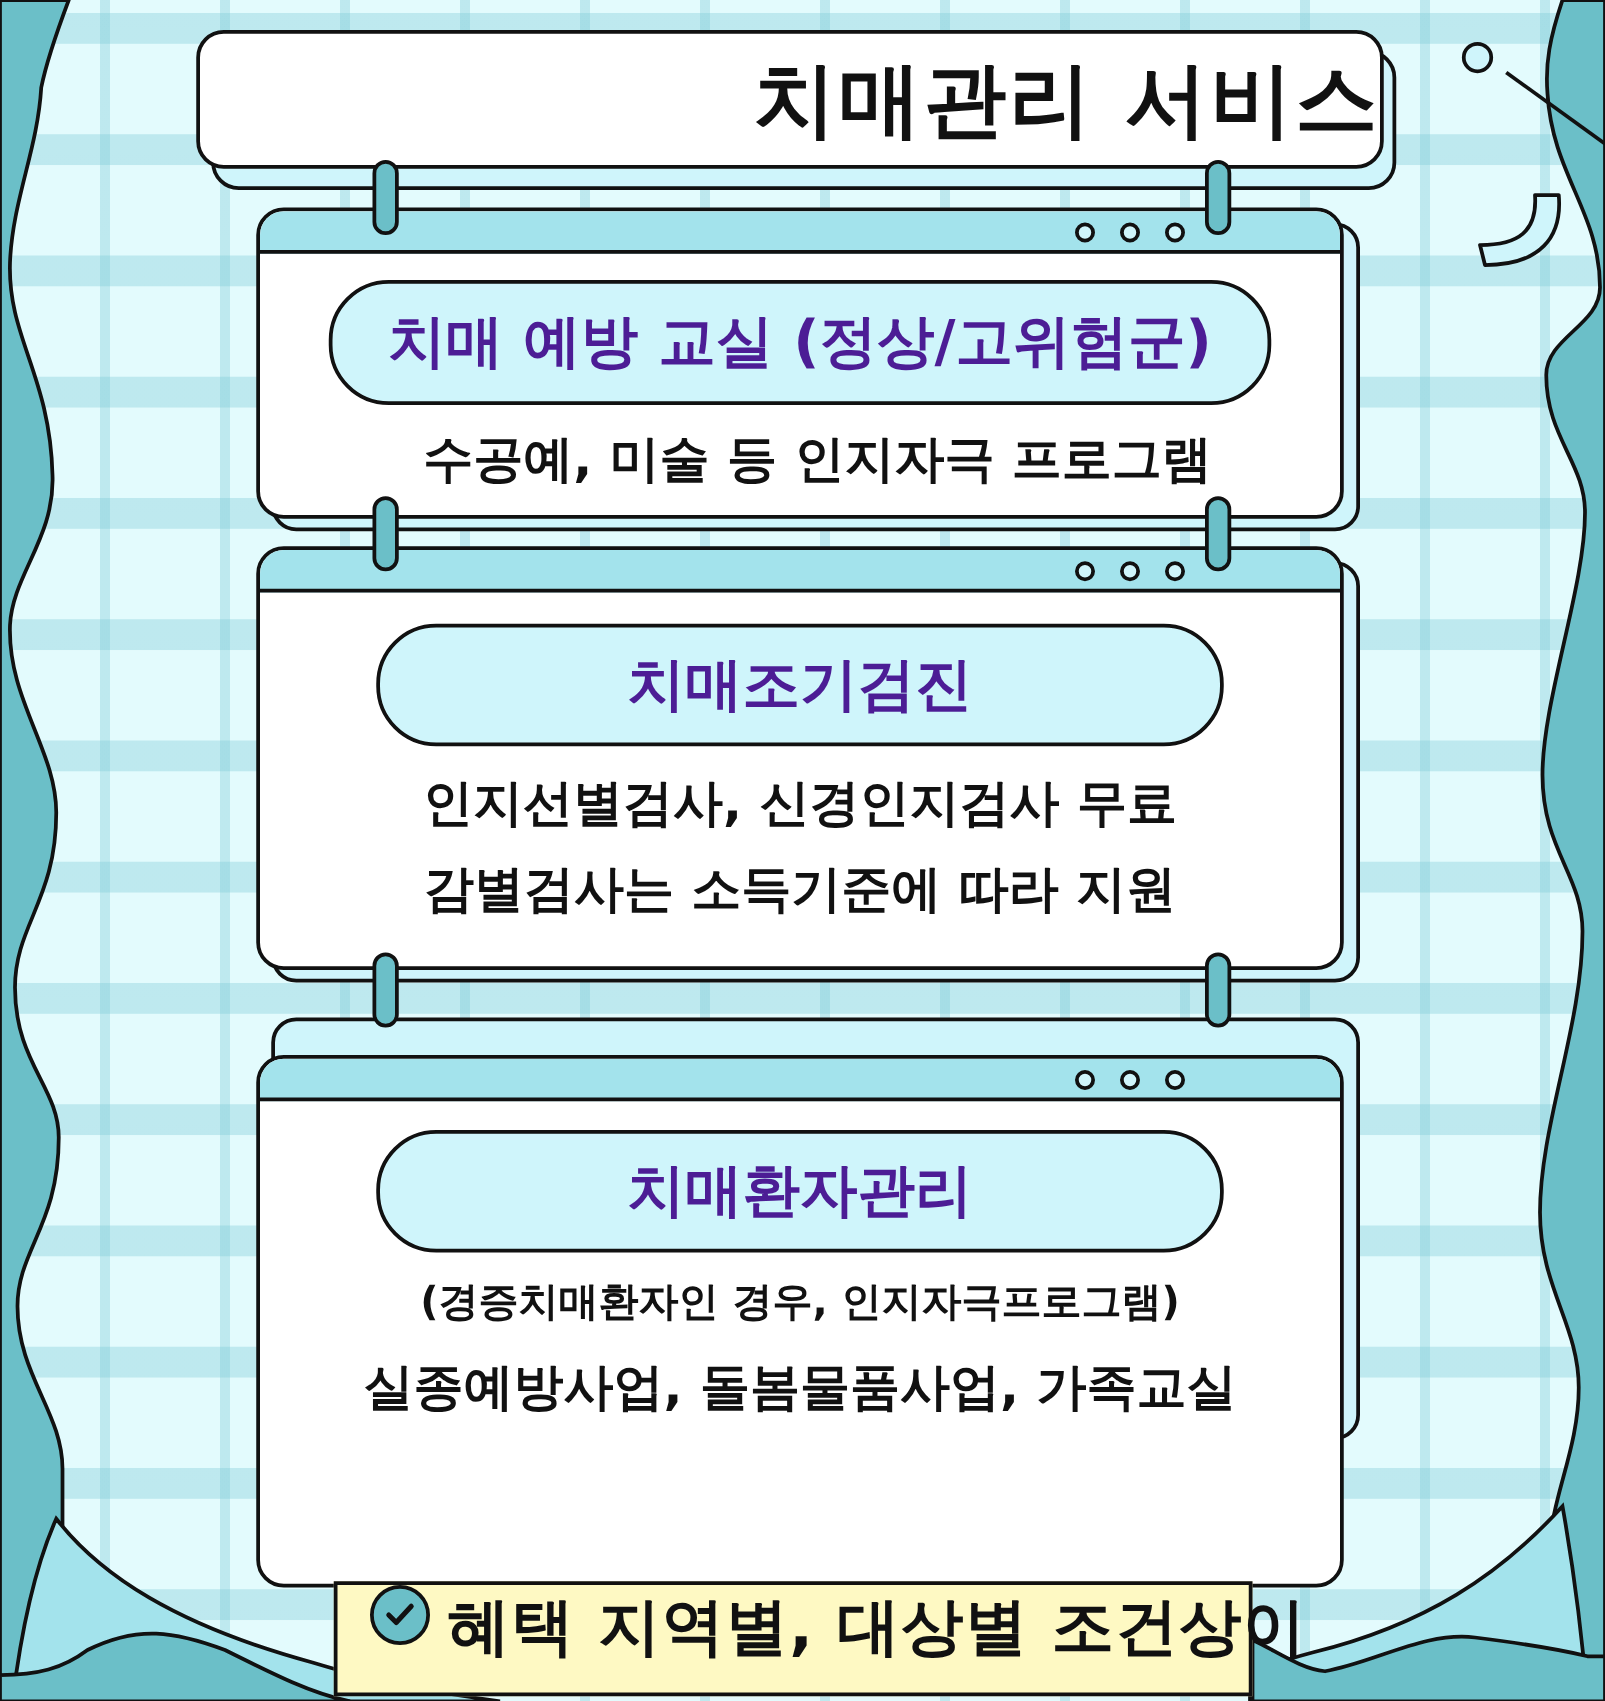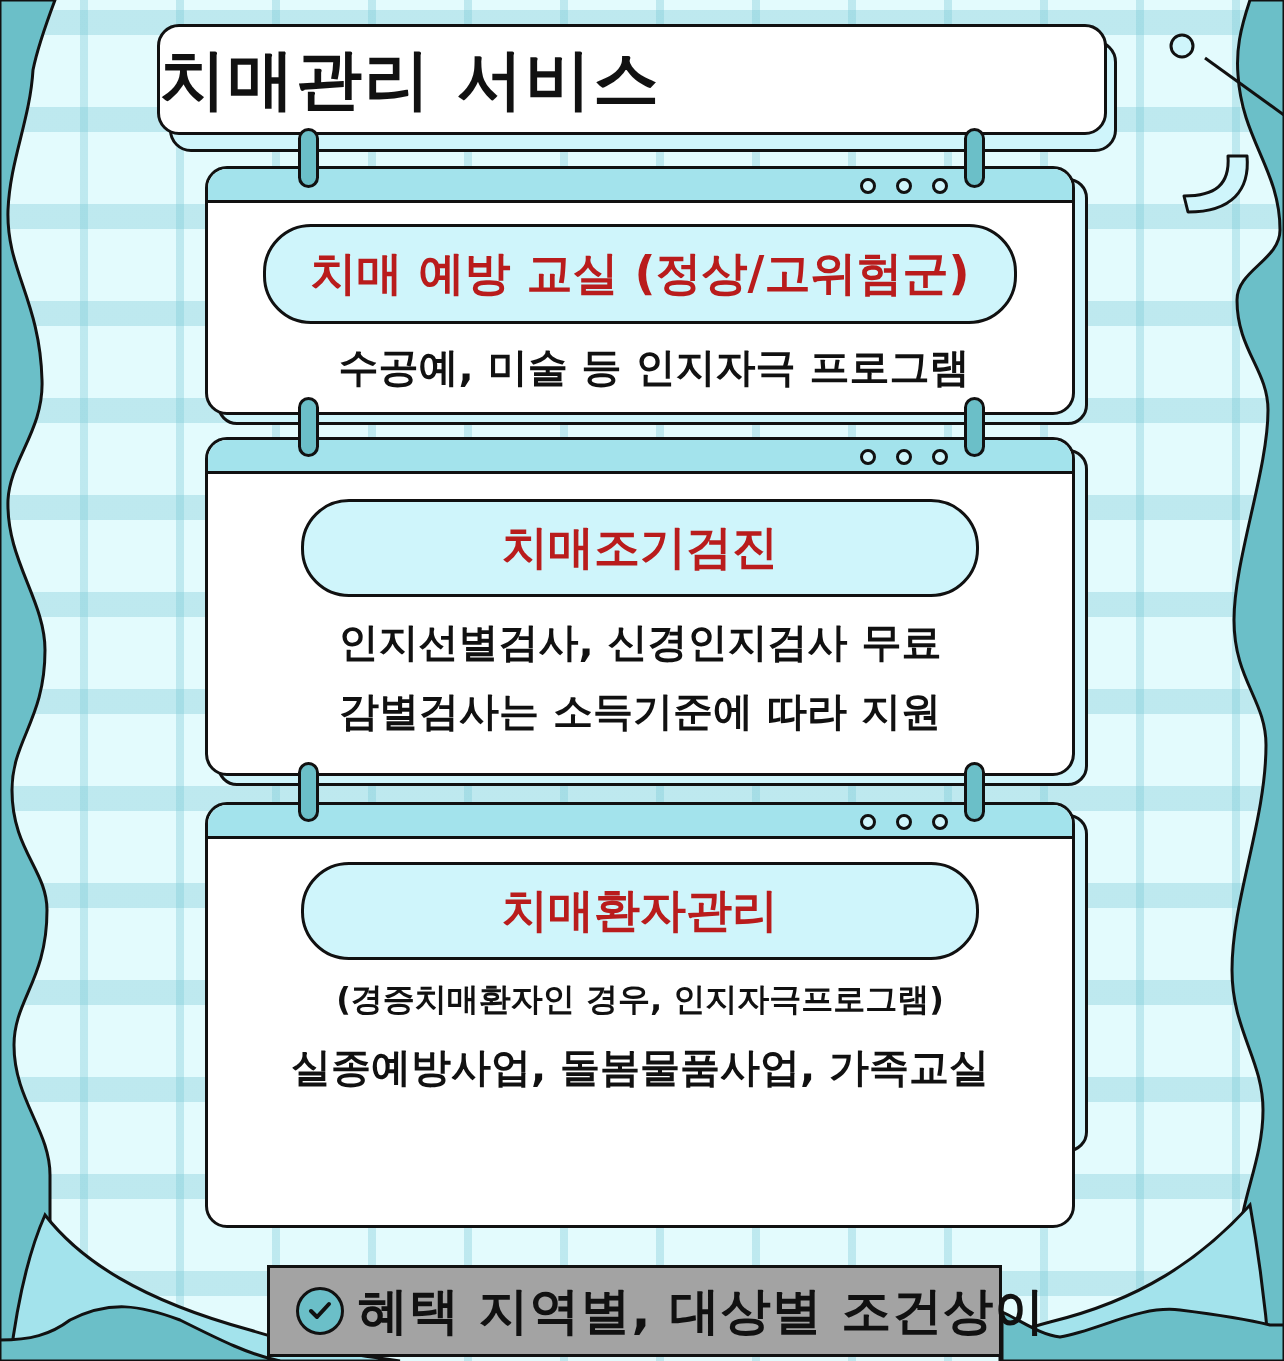--- a/index.html
+++ b/index.html
@@ -14,21 +14,21 @@
     background-size: 96px 100%, 100% 97px;
     background-position: -8px 0, 0 8px;
   }
   .bg-svg { position: absolute; left: 0; top: 0; width: 1284px; height: 1361px; }
   .shadow-layer {
     position: absolute; background: #cff5fb; border: 3px solid #111; border-radius: 20px;
   }
   .title-box {
     position: absolute; left: 157px; top: 24px; width: 950px; height: 111px;
     background: #fff; border: 3px solid #111; border-radius: 22px;
-    display: flex; align-items: center; justify-content: flex-start;
+    display: flex; align-items: center; justify-content: flex-end;
   }
   .title-text {
     font-size: 66px; font-weight: bold; color: #111; letter-spacing: 2px;
   }
   .pin {
     position: absolute; width: 21px; height: 60px; background: #6bbfc8;
     border: 3px solid #111; border-radius: 11px; z-index: 5;
   }
   .window {
     position: absolute; left: 205px; width: 870px;
@@ -37,29 +37,29 @@
   .win-header {
     height: 34px; background: #a3e3ec; border-bottom: 3px solid #111; position: relative;
   }
   .dot {
     position: absolute; top: 9px; width: 16px; height: 16px; border: 3px solid #111;
     border-radius: 50%; background: #cff5fb;
   }
   .pill {
     margin: 16px auto; background: #cff5fb; border: 3px solid #111; border-radius: 48px;
     display: flex; align-items: center; justify-content: center;
-    font-weight: bold; color: #b91c1c;
+    font-weight: bold; color: #4c1d95;
   }
   .line {
     text-align: center; color: #111; font-weight: bold;
   }
   .banner {
     position: absolute; left: 267px; top: 1265px; width: 735px; height: 92px;
-    background: #a3a3a3; border: 3px solid #111;
-    display: flex; align-items: center; padding-left: 26px; gap: 14px;
+    background: #fef9c3; border: 3px solid #111;
+    display: flex; padding-left: 26px; gap: 14px;
   }
   .check {
     width: 48px; height: 48px; border-radius: 50%; background: #6bbfc8; border: 3px solid #111;
     display: flex; align-items: center; justify-content: center; flex-shrink: 0;
   }
   .banner-text { font-size: 50px; font-weight: bold; color: #111; letter-spacing: 1px; white-space: nowrap; }
 </style>
 </head>
 <body>
 
@@ -113,21 +113,21 @@
     <span class="dot" style="left:724px;"></span>
   </div>
   <div class="pill" style="width:678px; height:98px; margin-top:25px; font-size:46px;">
     <span>치매조기검진</span>
   </div>
   <div class="line" style="font-size:40px; margin-top:18px;">인지선별검사, 신경인지검사 무료</div>
   <div class="line" style="font-size:40px; margin-top:14px;">감별검사는 소득기준에 따라 지원</div>
 </div>
 
 <div class="shadow-layer" style="left:217px; top:814px; width:871px; height:338px;"></div>
-<div class="window" style="top:802px; height:426px;">
+<div class="window" style="top:844px; height:426px;">
   <div class="win-header">
     <span class="dot" style="left:652px;"></span>
     <span class="dot" style="left:688px;"></span>
     <span class="dot" style="left:724px;"></span>
   </div>
   <div class="pill" style="width:678px; height:98px; margin-top:23px; font-size:46px;">
     <span>치매환자관리</span>
   </div>
   <div class="line" style="font-size:32px; margin-top:18px;">(경증치매환자인 경우, 인지자극프로그램)</div>
   <div class="line" style="font-size:40px; margin-top:18px;">실종예방사업, 돌봄물품사업, 가족교실</div>

